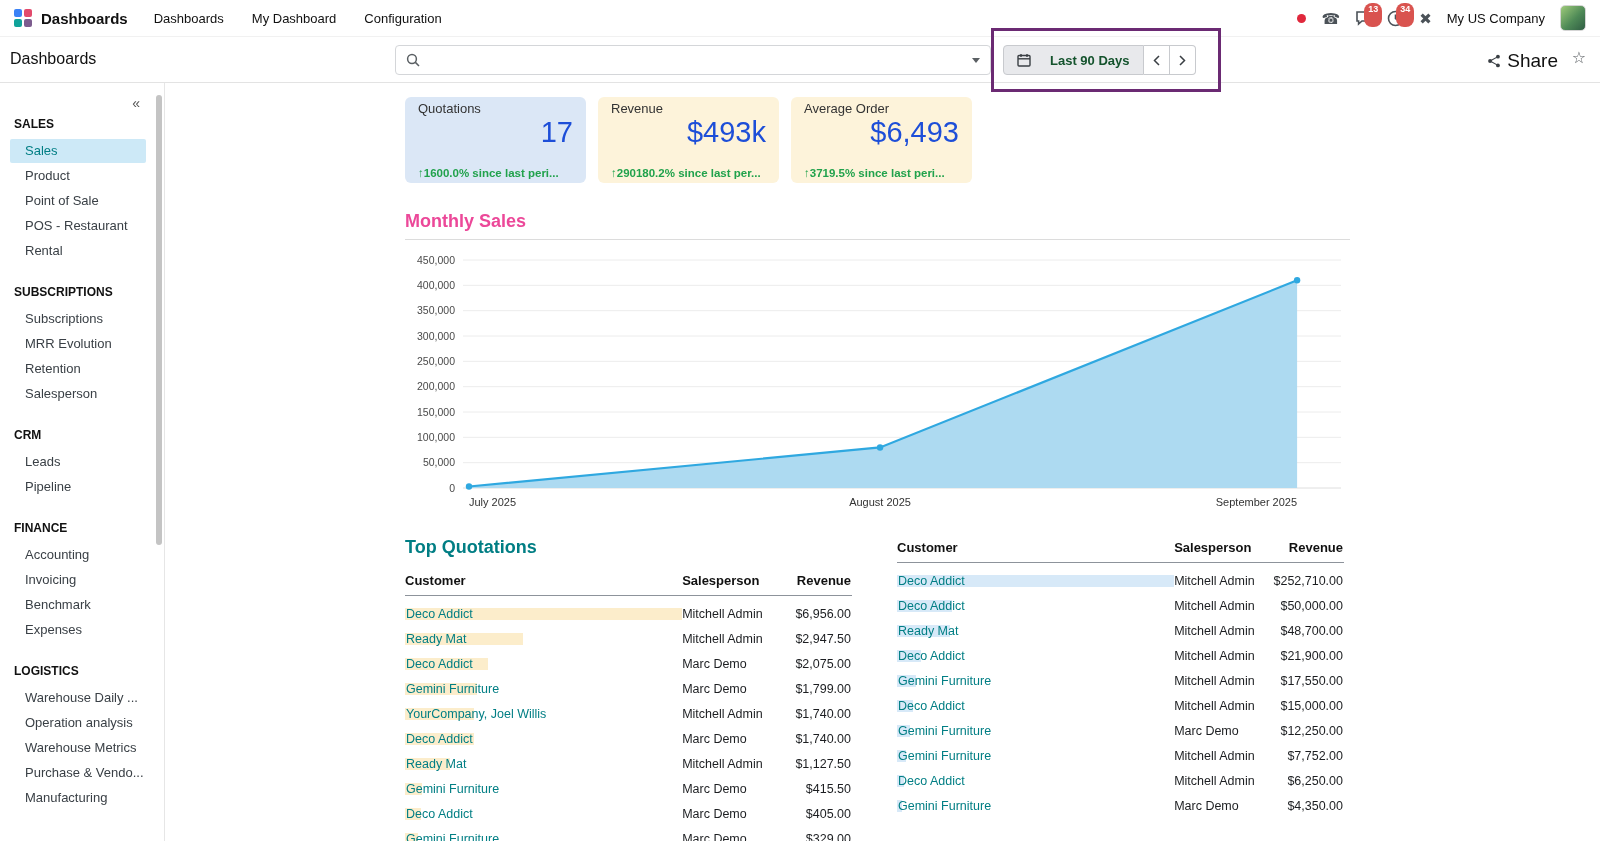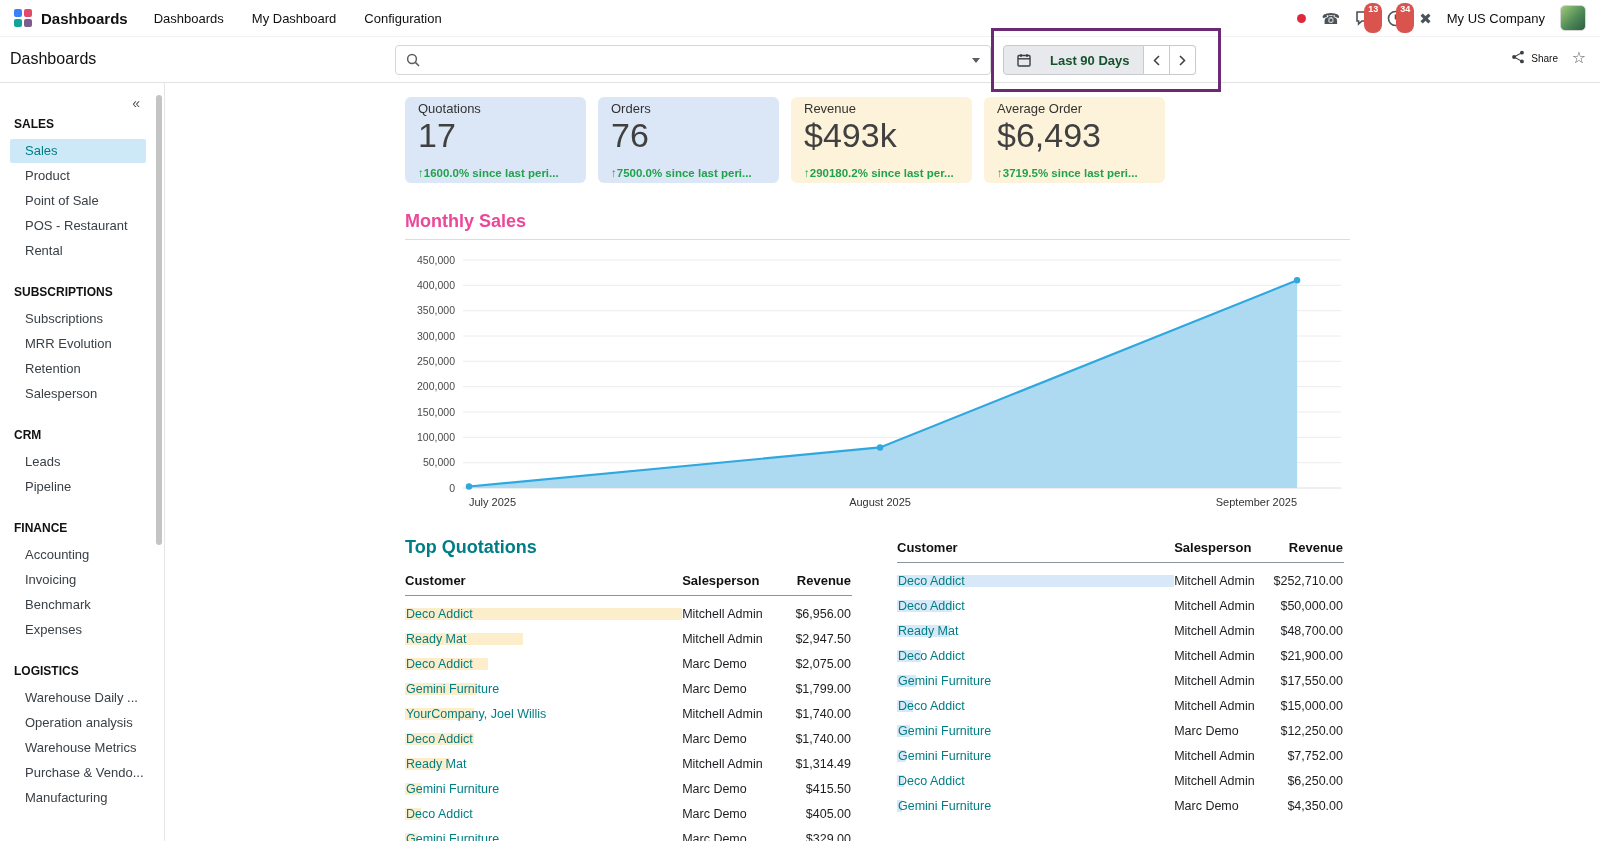--- a/index.html
+++ b/index.html
@@ -11,36 +11,36 @@
     padding:0 14px;background:#fff;border-bottom:1px solid #f1f1f1;z-index:5}
   .logo{width:18px;height:18px;display:grid;grid-template-columns:1fr 1fr;grid-template-rows:1fr 1fr;gap:2px;margin-right:9px}
   .logo span{border-radius:2px}
   .app-title{font-weight:700;font-size:15px;margin-right:26px;color:#111}
   .menu{display:flex;gap:28px;font-size:13px;color:#111}
   .menu .mi{cursor:pointer}
   .systray{margin-left:auto;display:flex;align-items:center;gap:15px}
   .dot{width:9px;height:9px;border-radius:50%;background:#e0283c}
   .ic{position:relative;color:#4b5258;font-size:15px;line-height:1;display:flex;align-items:center;cursor:pointer}
   .badge{position:absolute;top:-7px;right:-10px;background:#d9534f;color:#fff;font-size:9px;
-    font-weight:700;border-radius:8px;padding:0 4px;height:30px;line-height:13px}
+    font-weight:700;border-radius:8px;padding:0 4px;height:24px;line-height:13px}
   .company{font-size:13px;color:#111;margin-left:0}
   .avatar{width:26px;height:26px;border-radius:5px;background:linear-gradient(135deg,#9ecb7a 0%,#4f8a57 55%,#2f5d43 100%);border:1px solid #d5d5d5}
 
   
   .cp{position:absolute;top:37px;left:0;right:0;height:46px;background:#fff;border-bottom:1px solid #e3e3e3;z-index:4}
   .cp-title{position:absolute;left:10px;top:13px;font-size:16px;color:#111}
   .search{position:absolute;left:395px;top:8px;width:596px;height:30px;border:1px solid #d4d6d9;border-radius:4px;
     background:#fff;display:flex;align-items:center;padding:0 10px;gap:8px}
   .search .caret{margin-left:auto;width:0;height:0;border-left:4px solid transparent;border-right:4px solid transparent;border-top:5px solid #5a5f63}
   .datefilter{position:absolute;left:1003px;top:8px;display:flex;height:30px}
   .df-main{display:flex;align-items:center;gap:19px;padding:0 13px;background:#e8e9ec;border:1px solid #c8cace;
     border-radius:4px 0 0 4px;font-weight:700;font-size:13px;color:#14532d;cursor:pointer}
   .df-btn{width:26px;display:flex;align-items:center;justify-content:center;border:1px solid #c8cace;border-left:none;background:#fff;cursor:pointer}
   .df-btn:last-child{border-radius:0 4px 4px 0}
-  .share{position:absolute;right:42px;top:13px;display:flex;gap:6px;align-items:flex-end;font-size:10px;color:#111;cursor:pointer}
+  .share{position:absolute;right:42px;top:13px;display:flex;gap:6px;align-items:center;font-size:19px;color:#111;cursor:pointer}
   .fav{position:absolute;right:14px;top:11px;font-size:16px;color:#5a5f63;cursor:pointer}
   .hl-box{position:absolute;left:991px;top:28px;width:230px;height:64px;border:3px solid #6b2a73;z-index:60;pointer-events:none}
 
   
   .sidebar{position:absolute;top:83px;left:0;bottom:0;width:165px;background:#fff;border-right:1px solid #e6e6e6;padding-top:34px;overflow:hidden}
   .collapse{position:absolute;top:12px;right:24px;color:#555;font-size:14px;cursor:pointer}
   .sec-title{font-weight:700;font-size:12px;color:#111;padding-left:14px;margin:22px 0 8px 0}
   .sec-title:first-child{margin-top:0}
   .side-item{height:24px;line-height:24px;margin:1px 18px 0 10px;padding-left:15px;border-radius:2px;
     color:#3a4046;font-size:13px;cursor:pointer;white-space:nowrap;overflow:hidden;text-overflow:ellipsis}
@@ -49,21 +49,21 @@
 
   
   .main{position:absolute;left:165px;top:83px;right:0;bottom:0;overflow:hidden;background:#fff}
   .content{padding:14px 0 0 240px;width:1185px}
 
   .kpi-row{display:flex;gap:12px}
   .kpi{width:181px;height:86px;border-radius:6px;padding:4px 13px;display:flex;flex-direction:column}
   .kpi.blue{background:#dbe7f6}
   .kpi.orange{background:#fdf3da}
   .kpi-label{font-size:13px;color:#333}
-  .kpi-value{font-size:34px;color:#404040;text-align:left;line-height:1.15}
+  .kpi-value{font-size:29px;color:#1d4ed8;text-align:right;line-height:1.15}
   .kpi-delta{margin-top:auto;font-size:11.5px;color:#21a24c;font-weight:700;white-space:nowrap;overflow:hidden;text-overflow:ellipsis}
 
   .sec-heading{color:#ec4899;font-size:18px;font-weight:700;margin-top:28px}
   .rule{border-bottom:1px solid #dcdcdc;margin-top:7px}
   .chart-wrap{margin-top:10px;width:940px}
 
   .tables-row{display:flex;gap:45px;margin-top:16px}
   .table-card{width:447px}
   .t-title{color:#017e84;font-size:18px;font-weight:700;margin-bottom:12px}
   .t-head{display:flex;font-weight:700;font-size:13px;color:#111;padding:3px 0 7px 0;border-bottom:1px solid #8d939b}
@@ -192,25 +192,20 @@
   <div class="sb-scroll"></div>
 </div>
 
 <div class="main">
   <div class="content">
     <div class="kpi-row">
         <div class="kpi blue">
           <div class="kpi-label">Quotations</div>
           <div class="kpi-value">17</div>
           <div class="kpi-delta">↑1600.0% since last peri...</div>
-        </div>
-        <div class="kpi blue">
-          <div class="kpi-label">Orders</div>
-          <div class="kpi-value">76</div>
-          <div class="kpi-delta">↑7500.0% since last peri...</div>
         </div>
         <div class="kpi orange">
           <div class="kpi-label">Revenue</div>
           <div class="kpi-value">$493k</div>
           <div class="kpi-delta">↑290180.2% since last per...</div>
         </div>
         <div class="kpi orange">
           <div class="kpi-label">Average Order</div>
           <div class="kpi-value">$6,493</div>
           <div class="kpi-delta">↑3719.5% since last peri...</div>
@@ -287,21 +282,21 @@
             <div class="c-rev">$1,740.00</div>
           </div>
           <div class="t-row">
             <div class="c-cust"><div class="bar" style="width: 25%; background: rgb(252, 237, 203);"></div><span class="cust-link">Deco Addict</span></div>
             <div class="c-sp">Marc Demo</div>
             <div class="c-rev">$1,740.00</div>
           </div>
           <div class="t-row">
             <div class="c-cust"><div class="bar" style="width: 16.2%; background: rgb(252, 237, 203);"></div><span class="cust-link">Ready Mat</span></div>
             <div class="c-sp">Mitchell Admin</div>
-            <div class="c-rev">$1,314.49</div>
+            <div class="c-rev">$1,127.50</div>
           </div>
           <div class="t-row">
             <div class="c-cust"><div class="bar" style="width: 6%; background: rgb(252, 237, 203);"></div><span class="cust-link">Gemini Furniture</span></div>
             <div class="c-sp">Marc Demo</div>
             <div class="c-rev">$415.50</div>
           </div>
           <div class="t-row">
             <div class="c-cust"><div class="bar" style="width: 5.8%; background: rgb(252, 237, 203);"></div><span class="cust-link">Deco Addict</span></div>
             <div class="c-sp">Marc Demo</div>
             <div class="c-rev">$405.00</div>

